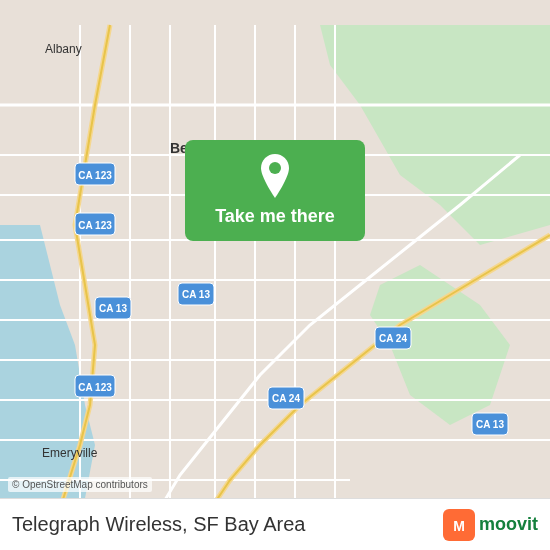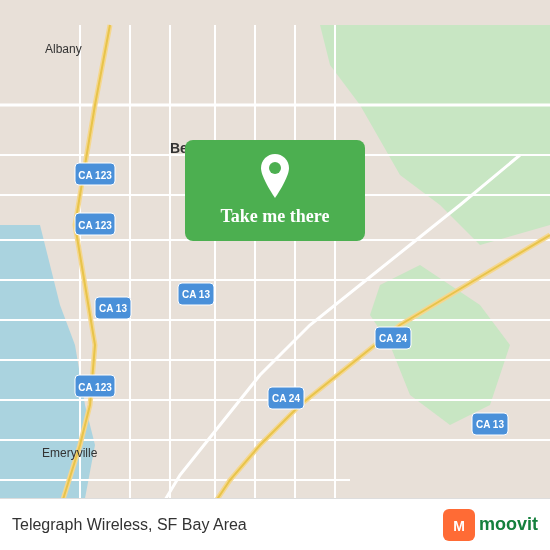--- a/index.html
+++ b/index.html
@@ -37,21 +37,21 @@
       background: #fff;
       padding: 8px 12px;
       display: flex;
       align-items: center;
       justify-content: space-between;
       border-top: 1px solid #ddd;
       height: 52px;
     }
 
     #location-text {
-      font-size: 16px;
+      font-size: 20px;
       font-weight: 500;
       color: #333;
     }
 
     #moovit-logo {
       display: flex;
       align-items: center;
       gap: 4px;
     }
 
@@ -98,21 +98,20 @@
       padding: 14px 30px;
       font-size: 18px;
       font-weight: 600;
       cursor: pointer;
       display: flex;
       flex-direction: column;
       align-items: center;
       gap: 8px;
       min-width: 180px;
       text-align: center;
-      font-family: Liberation Serif, serif;
     }
 
     .pin-icon {
       width: 36px;
       height: 44px;
     }
   </style>
 </head>
 <body>
 
@@ -188,20 +187,23 @@
     <button id="cta-button">
 
       <svg class="pin-icon" viewBox="0 0 36 44" xmlns="http://www.w3.org/2000/svg">
         <path d="M18 0C10.268 0 4 6.268 4 14c0 9.917 14 30 14 30s14-20.083 14-30C32 6.268 25.732 0 18 0z" fill="white"></path>
         <circle cx="18" cy="14" r="6" fill="#4caf50"></circle>
       </svg>
       <span>Take me there</span>
     </button>
   </div>
 
+  <div id="copyright">
+    <span>© OpenStreetMap contributors</span>
+  </div>
 
   <div id="bottom-bar">
     <span id="location-text">Telegraph Wireless, SF Bay Area</span>
     <div id="moovit-logo">
 
       <svg id="moovit-icon" viewBox="0 0 32 32" xmlns="http://www.w3.org/2000/svg">
         <rect width="32" height="32" rx="6" fill="#ff6b35"></rect>
         <text x="16" y="22" font-size="14" fill="white" text-anchor="middle" font-weight="bold">M</text>
       </svg>
       <span id="moovit-label" style="font-size:18px;font-weight:bold;color:#15803d;">moovit</span>

